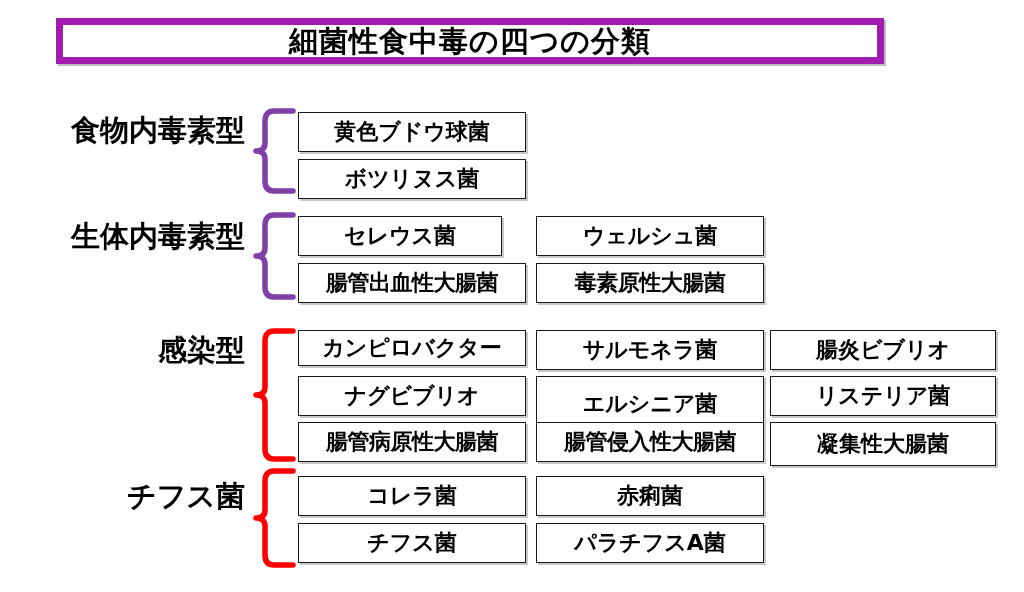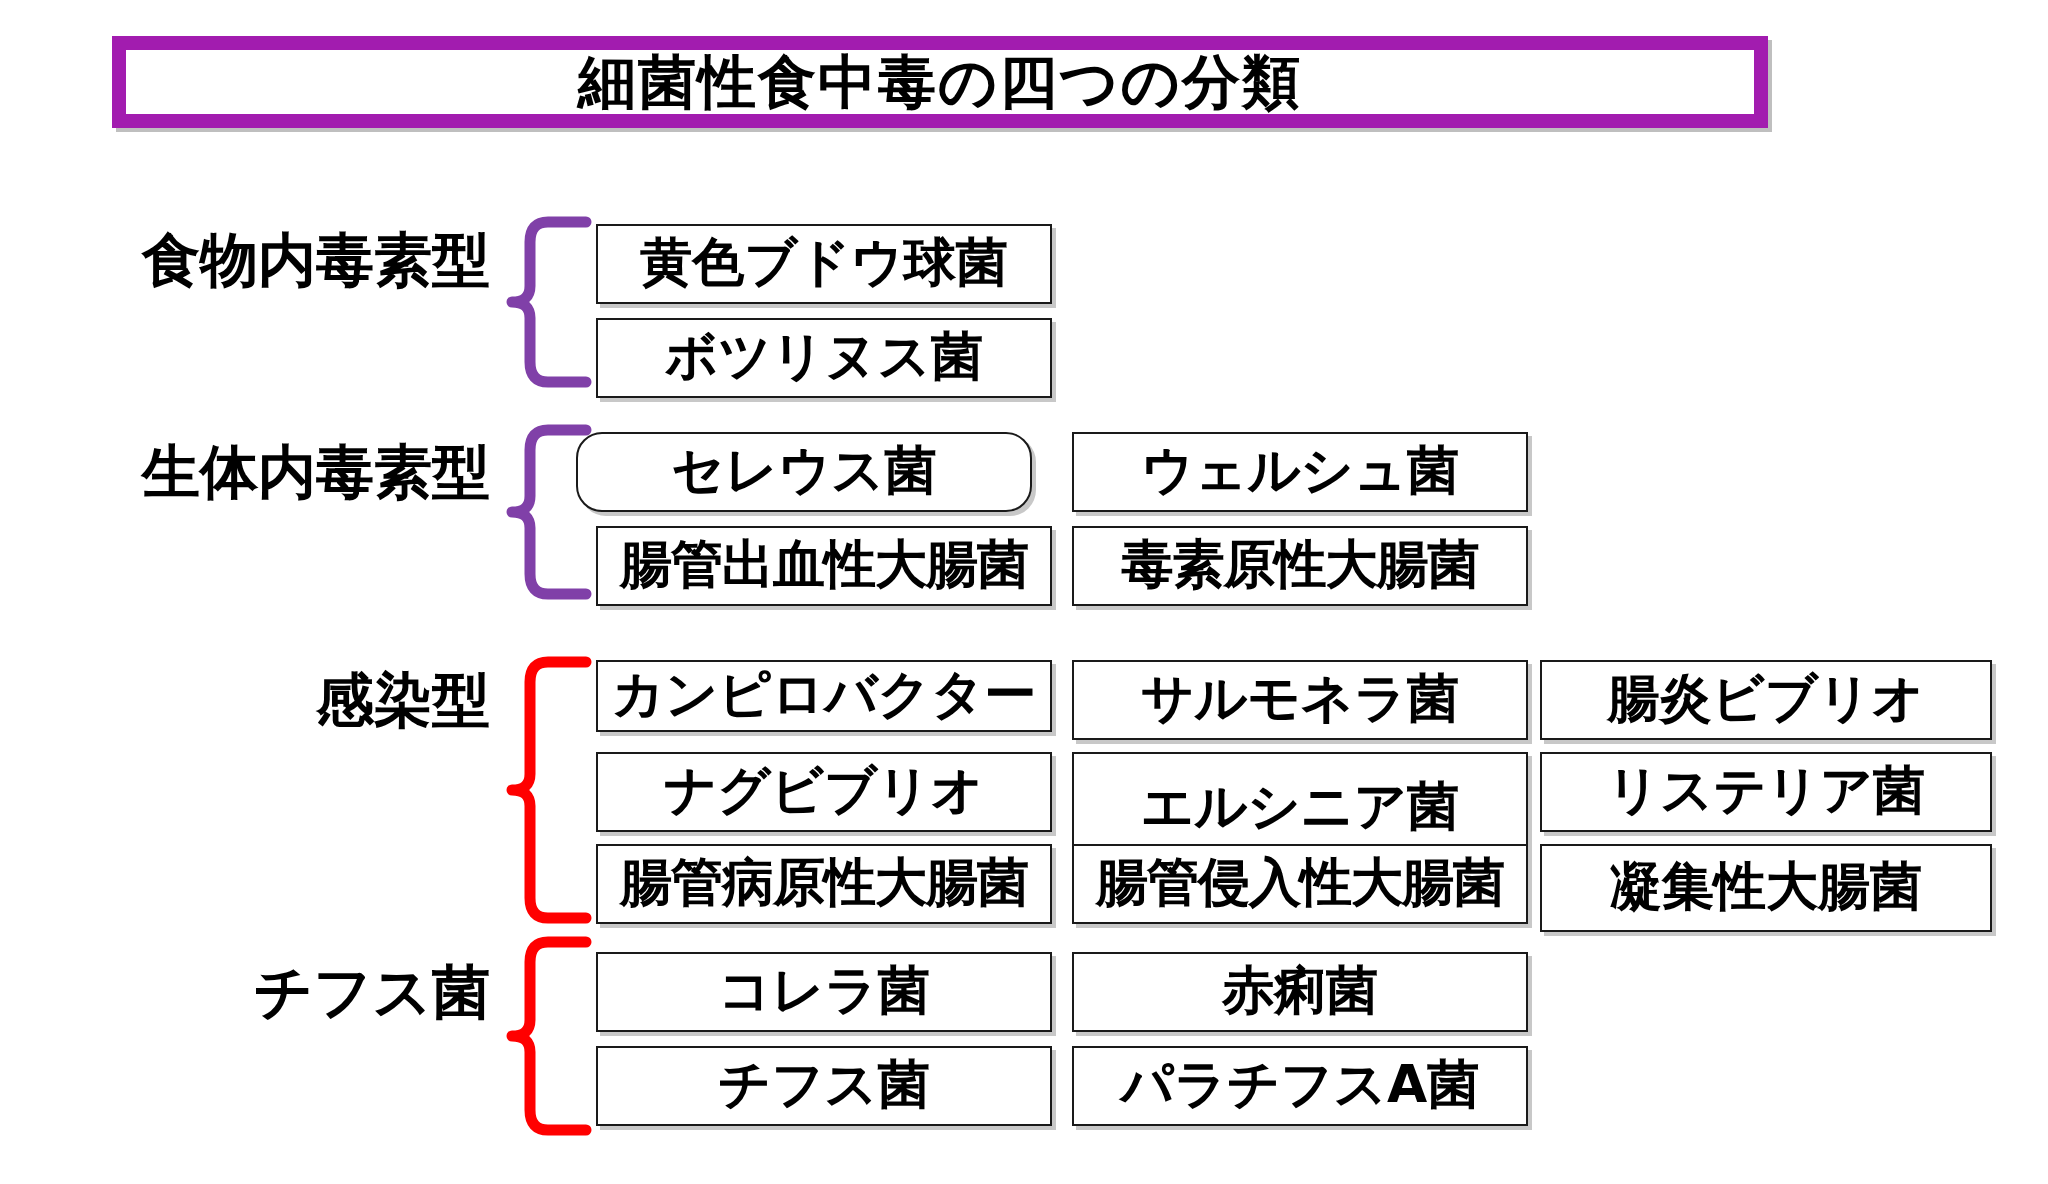--- a/index.html
+++ b/index.html
@@ -64,21 +64,21 @@
     position: absolute;
     box-sizing: border-box;
     border: 1.6px solid #1a1a1a;
     background: #ffffff;
     box-shadow: 2px 2px 0 0 #c8c8c8;
     display: flex;
     align-items: center;
     justify-content: center;
   }
   .item-text {
-    font-size: 26px;
+    font-size: 22px;
     font-weight: bold;
     color: #000000;
     white-space: nowrap;
     line-height: 1;
   }
   .item-text.tight {
     letter-spacing: -0.5px;
   }
 </style>
 </head>
@@ -104,21 +104,21 @@
 </div>
 
 <div class="cat-label" style="left:20px; top:222px; width:225px;">生体内毒素型</div>
 
 <div class="brace" style="left:252px; top:211px;">
   <svg width="44" height="90" viewBox="0 0 44 90">
     <path d="M 41 4 L 22 4 Q 13 4 13 14 L 13 37 Q 13 45 4 45 Q 13 45 13 53 L 13 76 Q 13 86 22 86 L 41 86" fill="none" stroke="#8040A8" stroke-width="5.5" stroke-linecap="round" stroke-linejoin="round"></path>
   </svg>
 </div>
 
-<div class="item-box" style="left:288px; top:216px; width:228px; height:40px;border-radius:13px;">
+<div class="item-box" style="left:298px; top:216px; width:204px; height:40px;">
   <span class="item-text">セレウス菌</span>
 </div>
 <div class="item-box" style="left:536px; top:216px; width:228px; height:40px;">
   <span class="item-text">ウェルシュ菌</span>
 </div>
 <div class="item-box" style="left:298px; top:263px; width:228px; height:40px;">
   <span class="item-text tight">腸管出血性大腸菌</span>
 </div>
 <div class="item-box" style="left:536px; top:263px; width:228px; height:40px;">
   <span class="item-text tight">毒素原性大腸菌</span>

